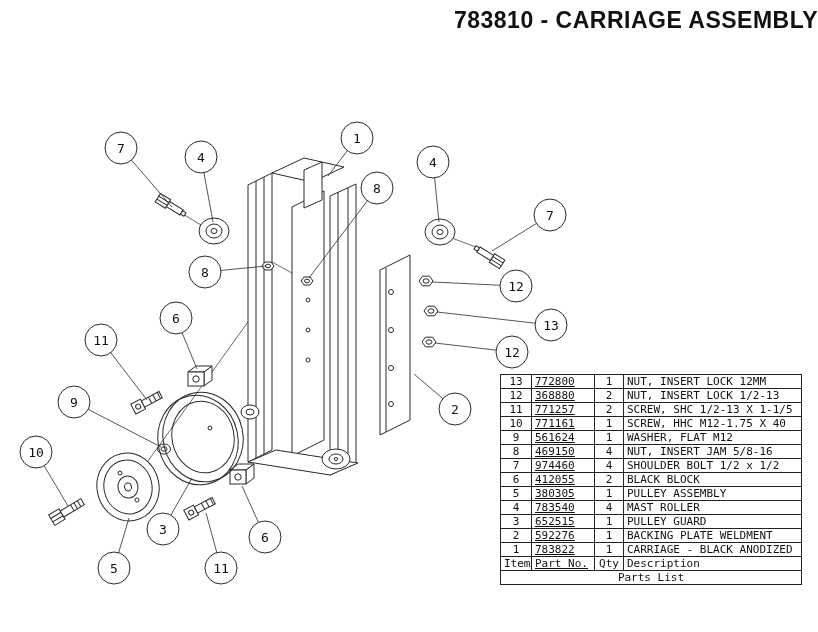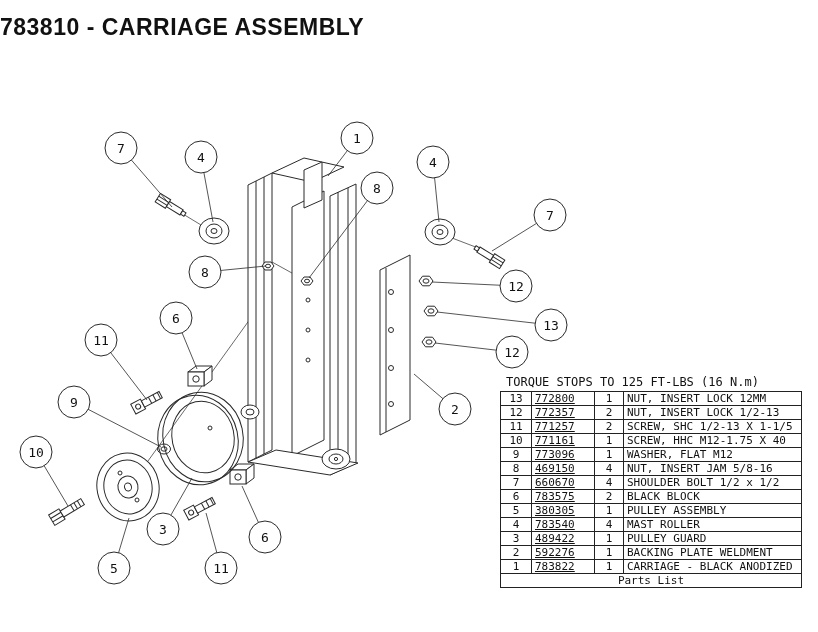--- a/index.html
+++ b/index.html
@@ -10,24 +10,24 @@
   body {
     width: 818px;
     height: 632px;
     position: relative;
     overflow: hidden;
     font-family: "DejaVu Sans Mono", monospace;
     color: #111111;
   }
   .title {
     position: absolute;
-    top: 14px;
+    top: 7px;
     left: 0;
     width: 100%;
-    text-align: left;
+    text-align: right;
     font-family: "Liberation Sans", sans-serif;
     font-weight: bold;
     font-size: 23px;
     letter-spacing: 0.5px;
     color: #111111;
   }
   #diagram {
     position: absolute;
     left: 0;
     top: 0;
@@ -326,99 +326,104 @@
       </g>
       <g>
         <line x1="265" y1="537" x2="242" y2="486" class="leader"></line>
         <circle cx="265" cy="537" r="16" class="balloon"></circle>
         <text x="265" y="541.5" class="balloon-label">6</text>
       </g>
     </g>
 </svg>
 
 <div class="parts-block">
-  <div class="torque-note">TORQUE STOPS TO 125 FT-LBS (16 N.m)</div>
   <table class="parts">
     <tbody>
       <tr>
           <td class="c-item">13</td>
           <td class="c-part">772800</td>
           <td class="c-qty">1</td>
           <td class="c-desc">NUT, INSERT LOCK 12MM</td>
         </tr>
         <tr>
           <td class="c-item">12</td>
-          <td class="c-part">772357</td>
+          <td class="c-part">368880</td>
           <td class="c-qty">2</td>
           <td class="c-desc">NUT, INSERT LOCK 1/2-13</td>
         </tr>
         <tr>
           <td class="c-item">11</td>
           <td class="c-part">771257</td>
           <td class="c-qty">2</td>
           <td class="c-desc">SCREW, SHC 1/2-13 X 1-1/5</td>
         </tr>
         <tr>
           <td class="c-item">10</td>
           <td class="c-part">771161</td>
           <td class="c-qty">1</td>
           <td class="c-desc">SCREW, HHC M12-1.75 X 40</td>
         </tr>
         <tr>
           <td class="c-item">9</td>
-          <td class="c-part">773096</td>
+          <td class="c-part">561624</td>
           <td class="c-qty">1</td>
           <td class="c-desc">WASHER, FLAT M12</td>
         </tr>
         <tr>
           <td class="c-item">8</td>
           <td class="c-part">469150</td>
           <td class="c-qty">4</td>
           <td class="c-desc">NUT, INSERT JAM 5/8-16</td>
         </tr>
         <tr>
           <td class="c-item">7</td>
-          <td class="c-part">660670</td>
+          <td class="c-part">974460</td>
           <td class="c-qty">4</td>
           <td class="c-desc">SHOULDER BOLT 1/2 x 1/2</td>
         </tr>
         <tr>
           <td class="c-item">6</td>
-          <td class="c-part">783575</td>
+          <td class="c-part">412055</td>
           <td class="c-qty">2</td>
           <td class="c-desc">BLACK BLOCK</td>
         </tr>
         <tr>
           <td class="c-item">5</td>
           <td class="c-part">380305</td>
           <td class="c-qty">1</td>
           <td class="c-desc">PULLEY ASSEMBLY</td>
         </tr>
         <tr>
           <td class="c-item">4</td>
           <td class="c-part">783540</td>
           <td class="c-qty">4</td>
           <td class="c-desc">MAST ROLLER</td>
         </tr>
         <tr>
           <td class="c-item">3</td>
-          <td class="c-part">489422</td>
+          <td class="c-part">652515</td>
           <td class="c-qty">1</td>
           <td class="c-desc">PULLEY GUARD</td>
         </tr>
         <tr>
           <td class="c-item">2</td>
           <td class="c-part">592276</td>
           <td class="c-qty">1</td>
           <td class="c-desc">BACKING PLATE WELDMENT</td>
         </tr>
         <tr>
           <td class="c-item">1</td>
           <td class="c-part">783822</td>
           <td class="c-qty">1</td>
           <td class="c-desc">CARRIAGE - BLACK ANODIZED</td>
         </tr>
+      <tr>
+        <td class="c-item">Item</td>
+        <td class="c-part">Part No.</td>
+        <td class="c-qty">Qty</td>
+        <td class="c-desc">Description</td>
+      </tr>
       <tr>
         <td class="footer-cell" colspan="4">Parts List</td>
       </tr>
     </tbody>
   </table>
 </div>
 
 </body></html>

